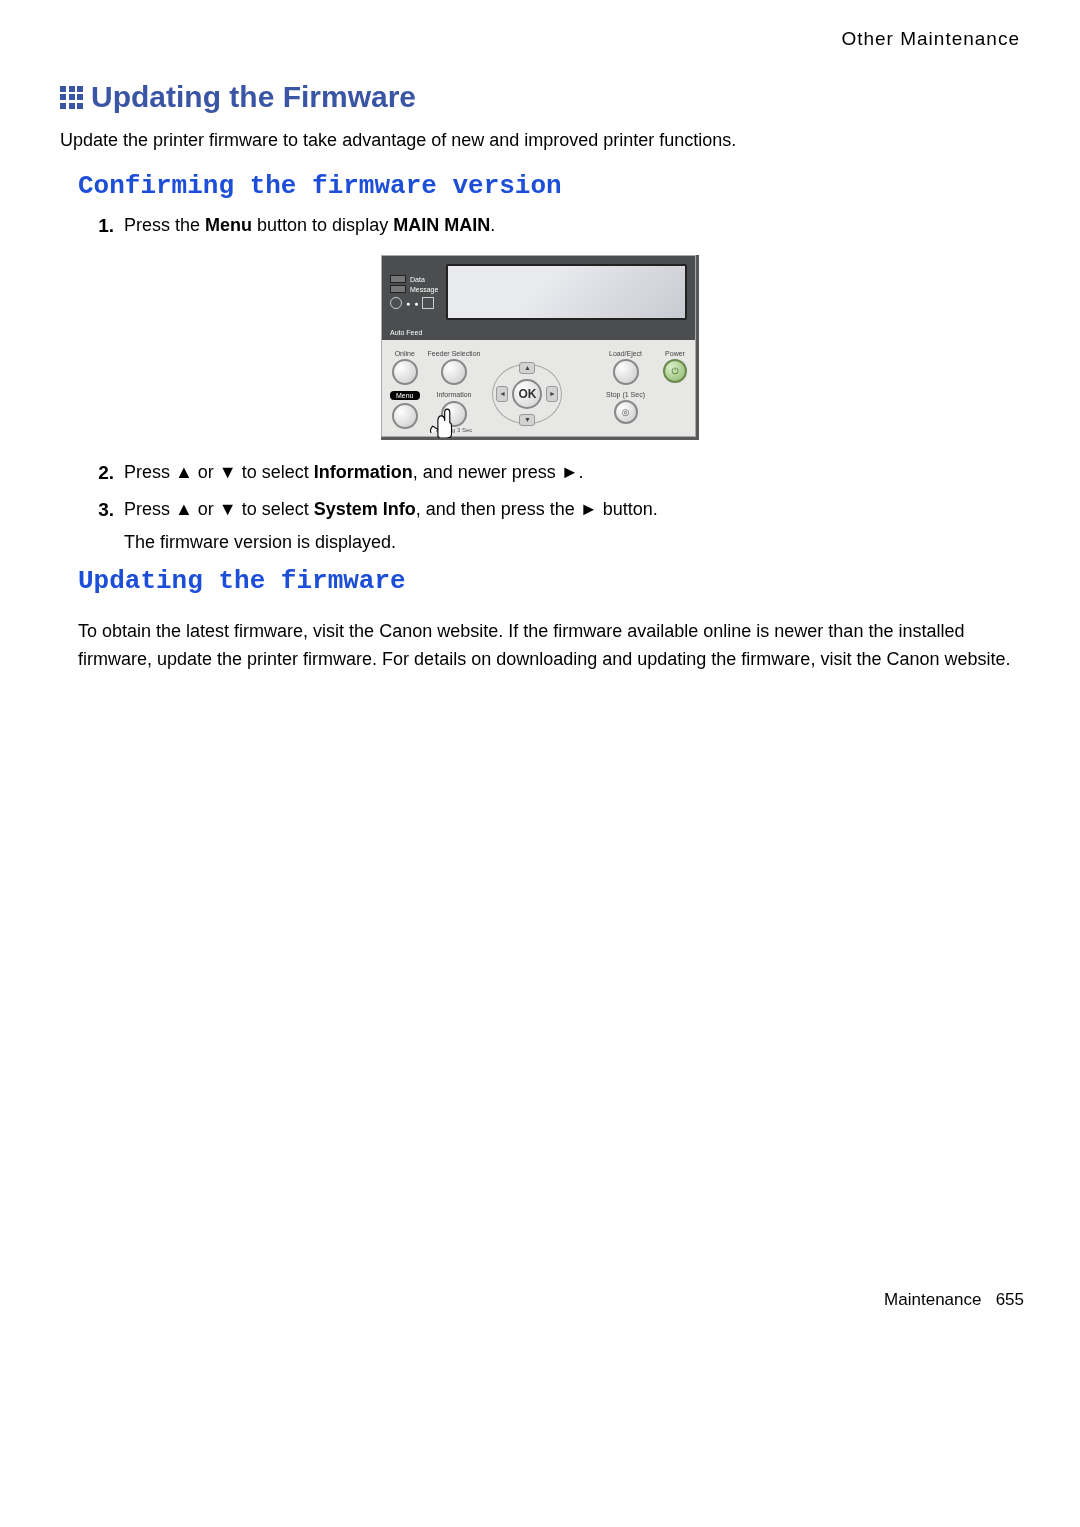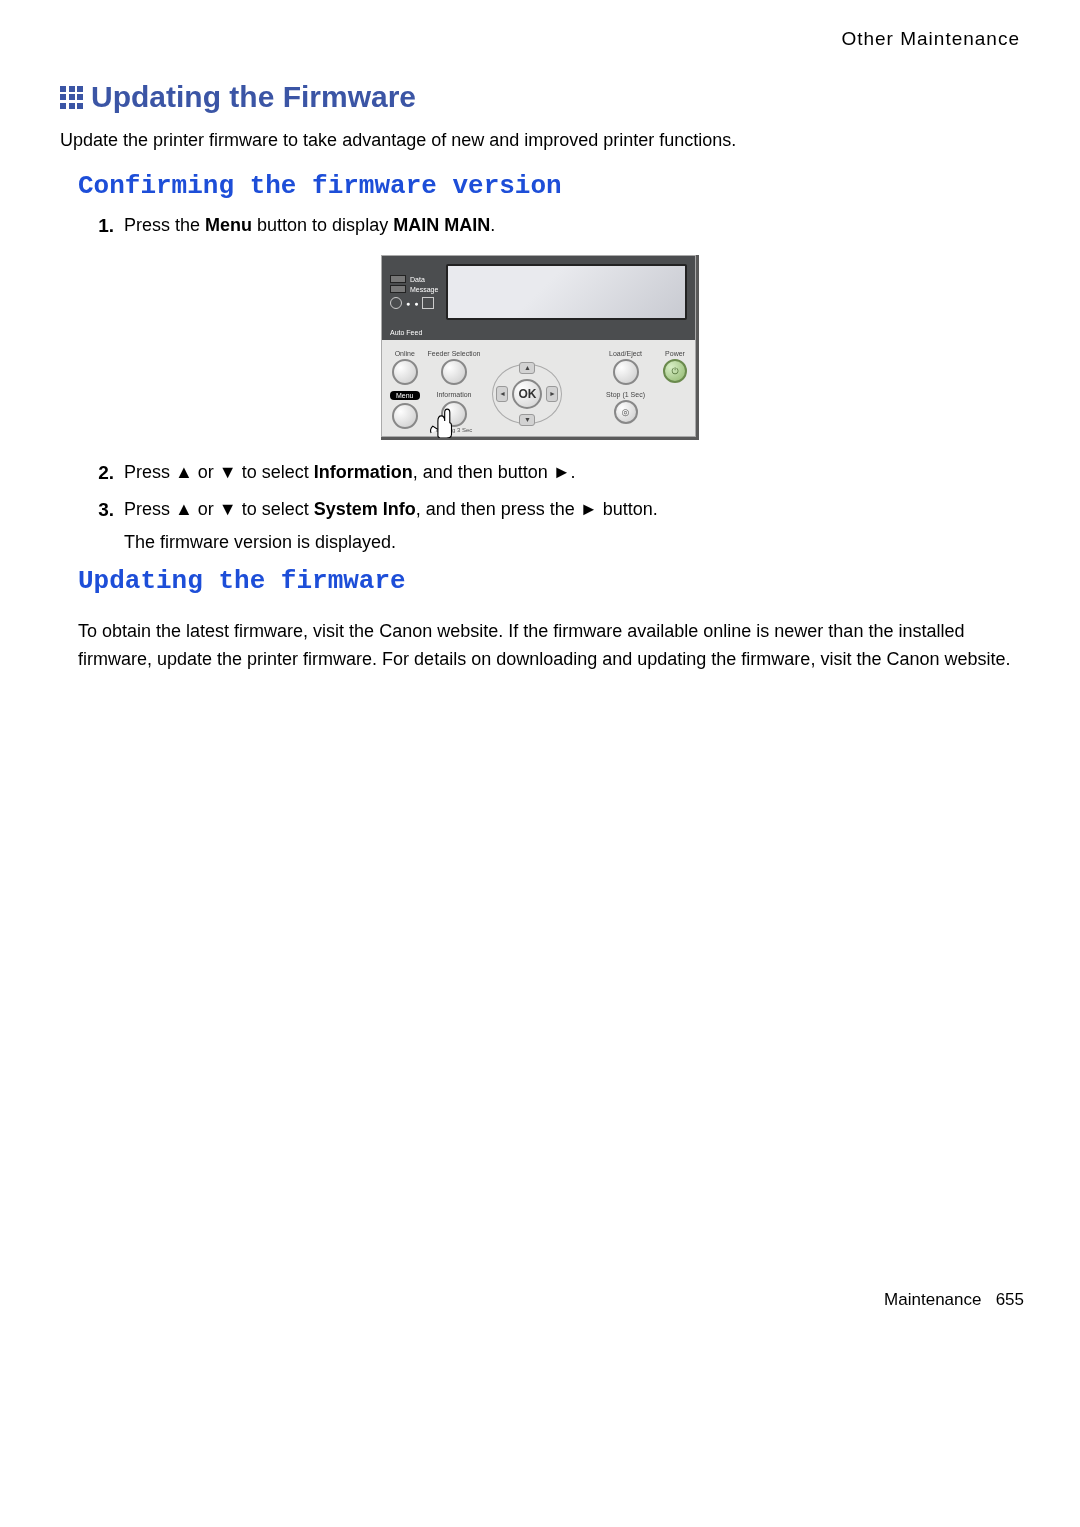--- a/index.html
+++ b/index.html
@@ -298,21 +298,21 @@
         <path d="M6 34 Q4 30 8 26 L14 30" fill="#fff" stroke="#000" stroke-width="1.3"></path>
       </svg>
     </div>
   </div>
 </div>
 
 <div class="steps">
   <div class="step">
     <span class="num">2.</span>
     <span class="txt">
-      <span>Press ▲ or ▼ to select </span><b>Information</b><span>, and then button ►.</span>
+      <span>Press ▲ or ▼ to select </span><b>Information</b><span>, and newer press ►.</span>
     </span>
   </div>
   <div class="step">
     <span class="num">3.</span>
     <span class="txt">
       <span>Press ▲ or ▼ to select </span><b>System Info</b><span>, and then press the ► button.</span>
       <span class="sub">The firmware version is displayed.</span>
     </span>
   </div>
 </div>

